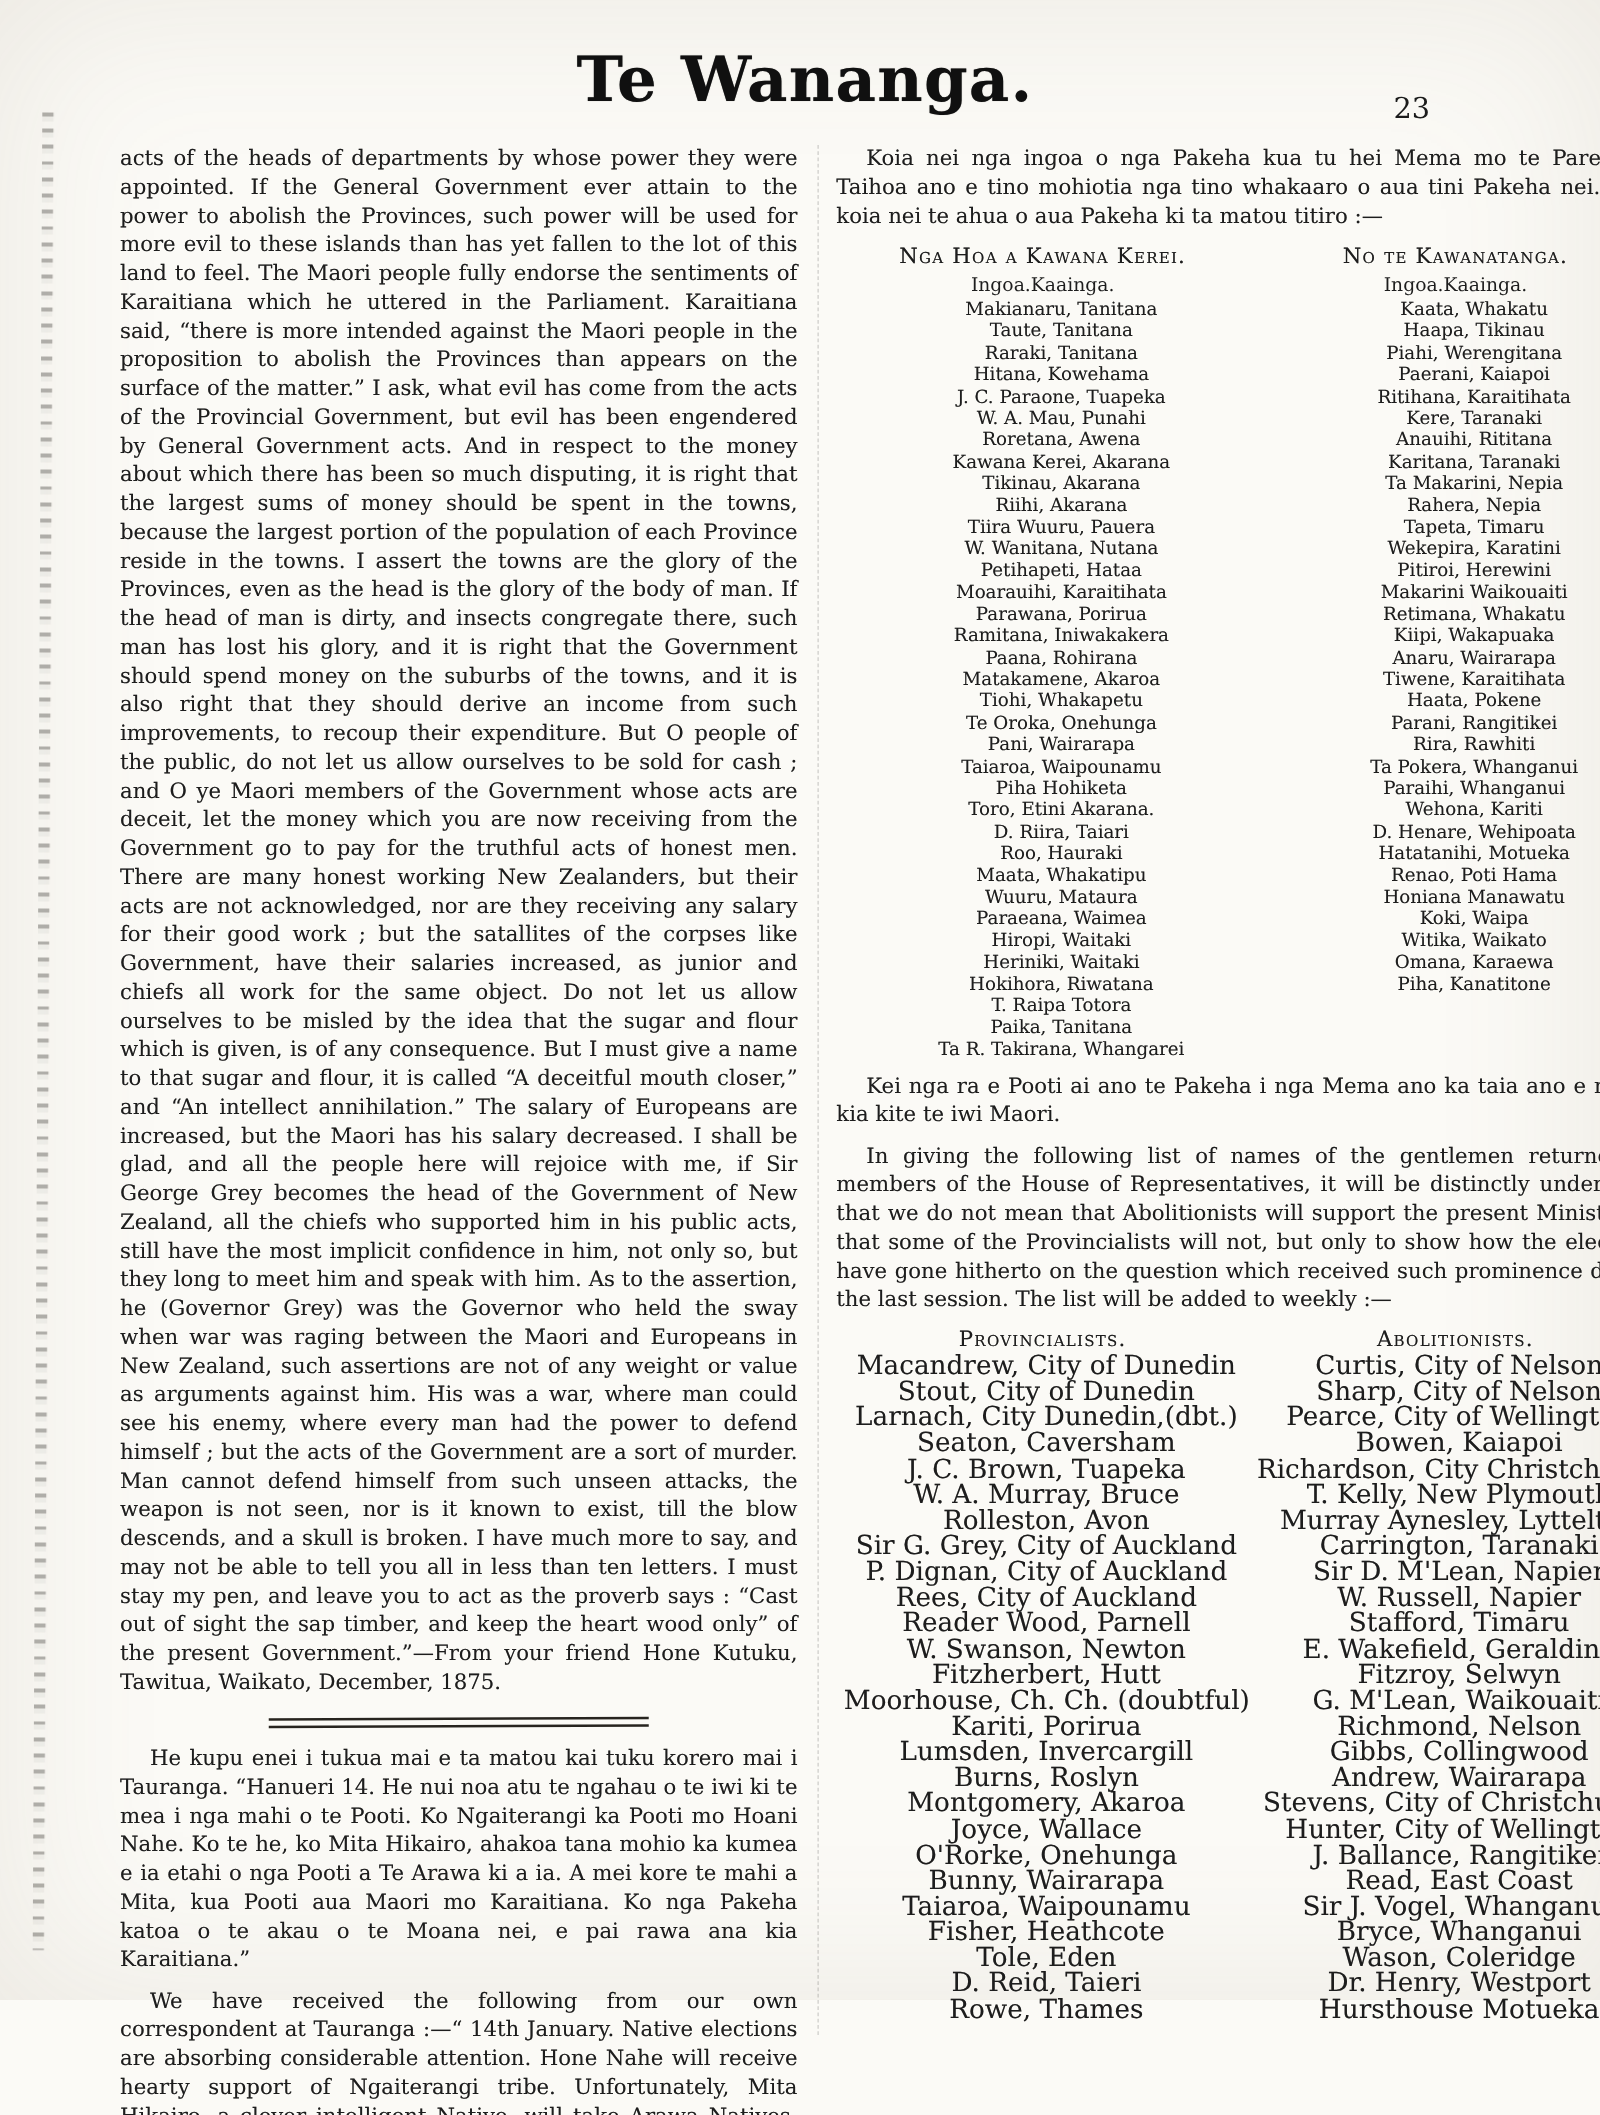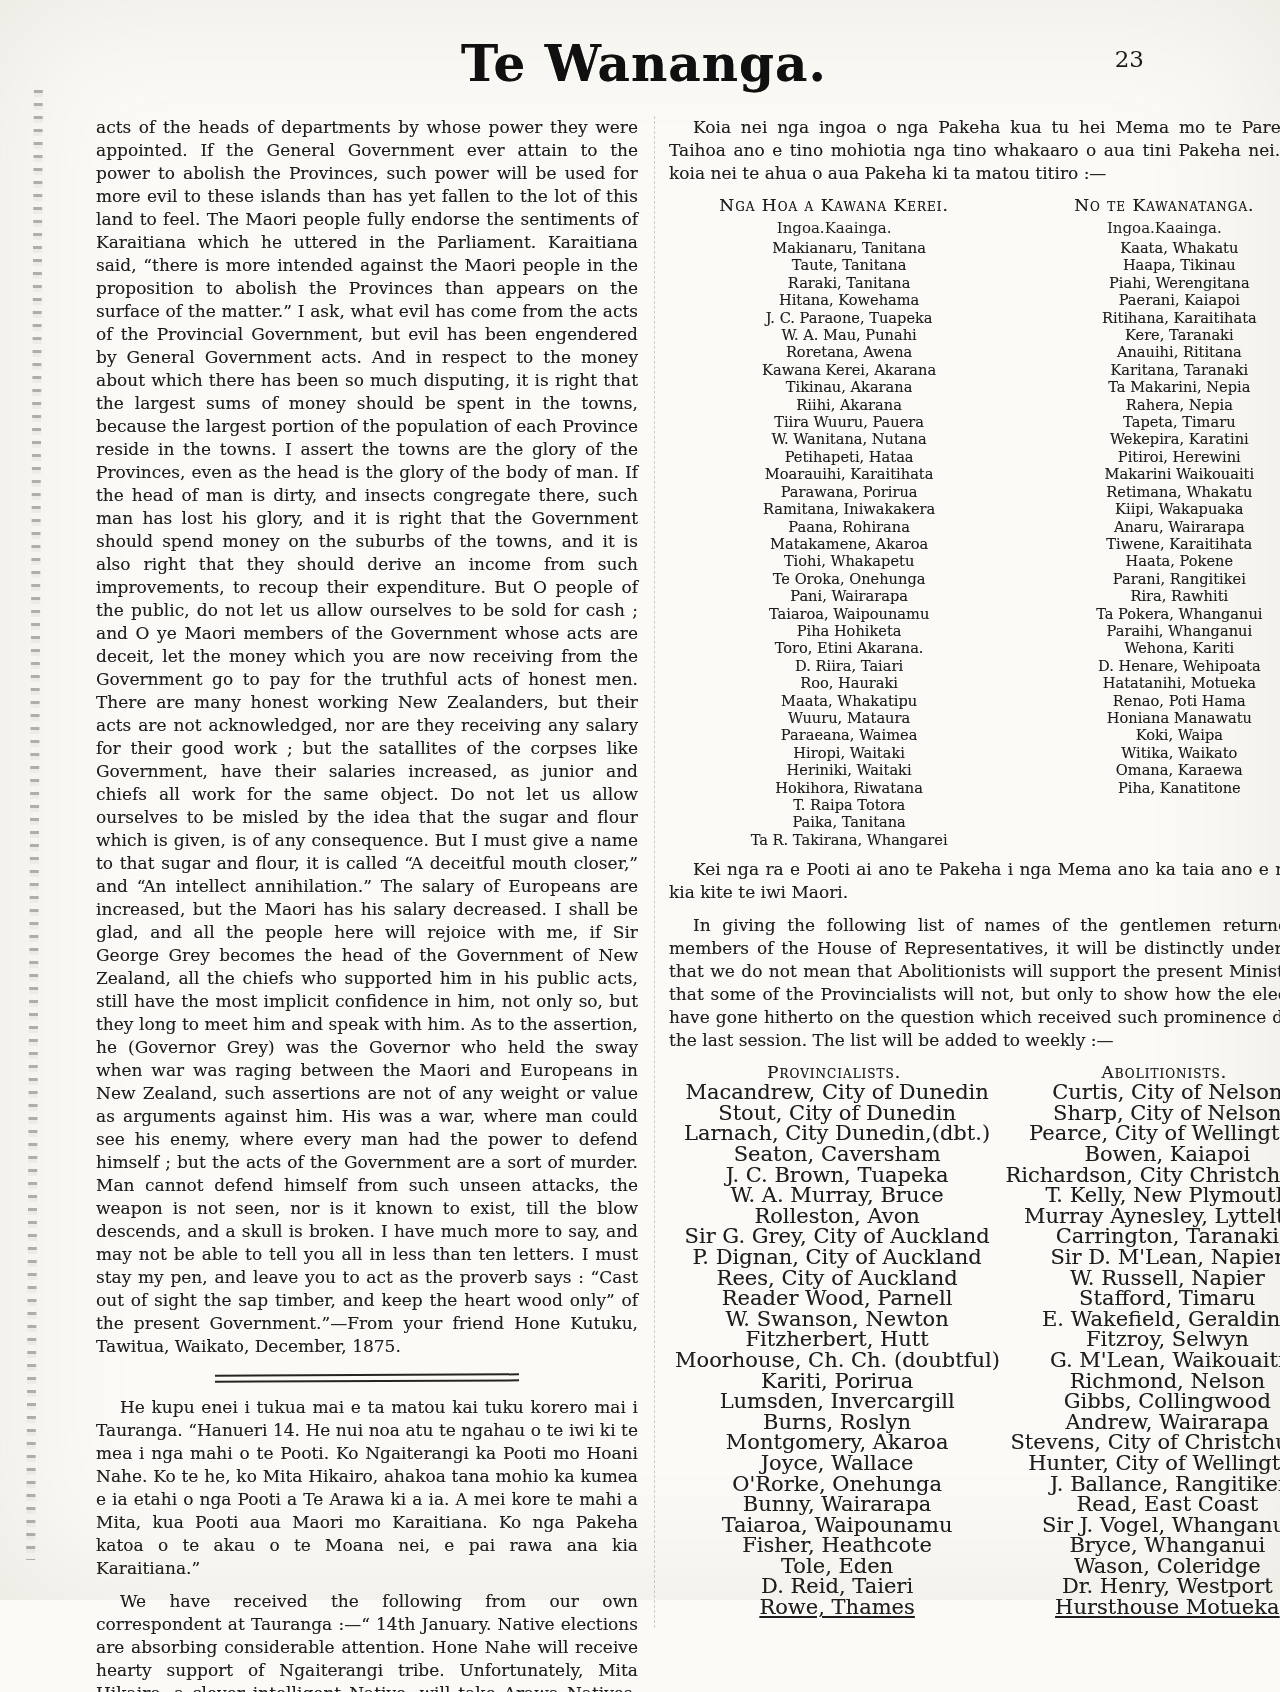--- a/index.html
+++ b/index.html
@@ -22,21 +22,21 @@
       rgba(60,58,52,0.38) 0 3px, rgba(60,58,52,0.05) 3px 7px, transparent 7px 13px);
     filter:blur(0.5px);
     transform:rotate(0.3deg);
   }
   .masthead{position:relative;text-align:center;height:76px;margin-bottom:6px;}
   .masthead h1{
     margin:0;font-size:50px;font-weight:700;letter-spacing:1px;
     color:#101010;text-shadow:0 0 0.6px rgba(0,0,0,0.55);
   }
   .pageno{
-    position:absolute;right:48px;top:12px;font-size:23px;color:#1b1b1b;
+    position:absolute;right:48px;top:40px;font-size:23px;color:#1b1b1b;
   }
   .columns{display:flex;gap:16px;align-items:flex-start;}
   .col{box-sizing:border-box;}
   .col.left{flex:0 0 542px;}
   .col.right{flex:1 1 auto;border-left:1px dashed rgba(0,0,0,0.18);padding-left:14px;}
   .body-text{
     margin:0 0 10px 0;
     font-size:17px;line-height:23px;text-align:justify;
     text-shadow:0 0 0.4px rgba(0,0,0,0.35);
   }
@@ -54,21 +54,21 @@
     text-shadow:0 0 0.5px rgba(0,0,0,0.5);
   }
   .mini-rule{width:42px;border-top:2px solid #2a2username7;margin:3px auto 4px auto;border-color:#2a2a27;}
   .col-subheads{
     display:flex;justify-content:center;
     font-size:15px;padding:0 14px;margin-bottom:2px;
   }
   .member-list{font-size:14.6px;line-height:17.4px;padding-left:30px;text-align:center;}
   .member-list .list-item{white-space:nowrap;overflow:visible;text-shadow:0 0 0.4px rgba(0,0,0,0.35);}
   .party .member-list{font-size:21px;line-height:20.6px;padding-left:6px;}
-  .party .member-list .list-item:last-child{text-decoration:underline;}
+  .party .member-list .list-item:last-child{}
   .party-note{margin-top:2px;}
 </style>
 </head>
 <body>
 
 <div class="page">
 
   <div class="margin-artifact"></div>
 
   <header class="masthead">

